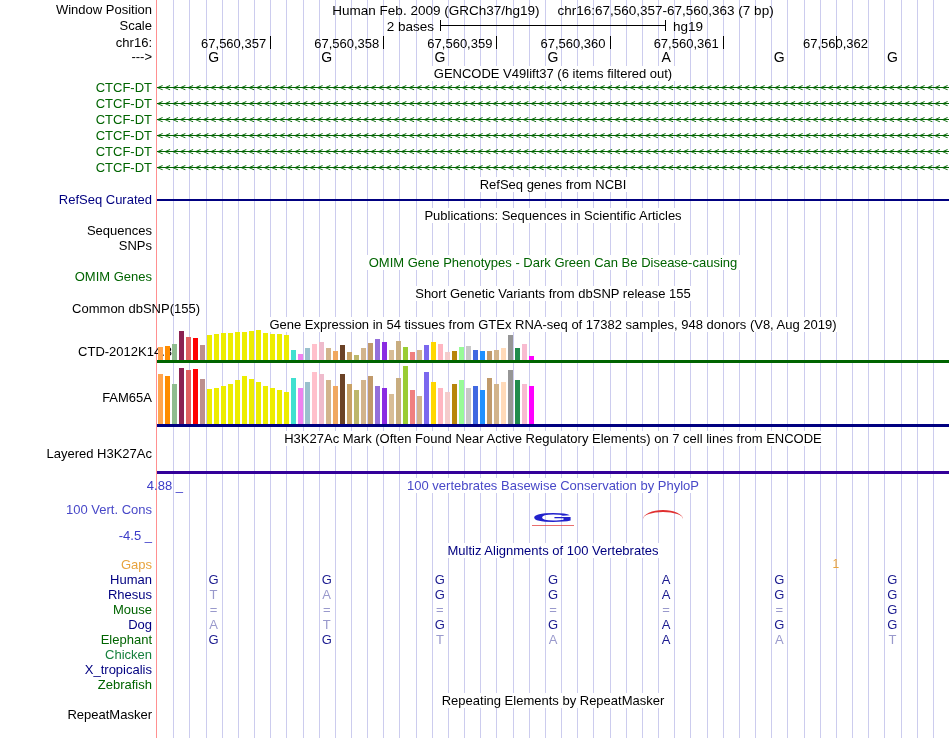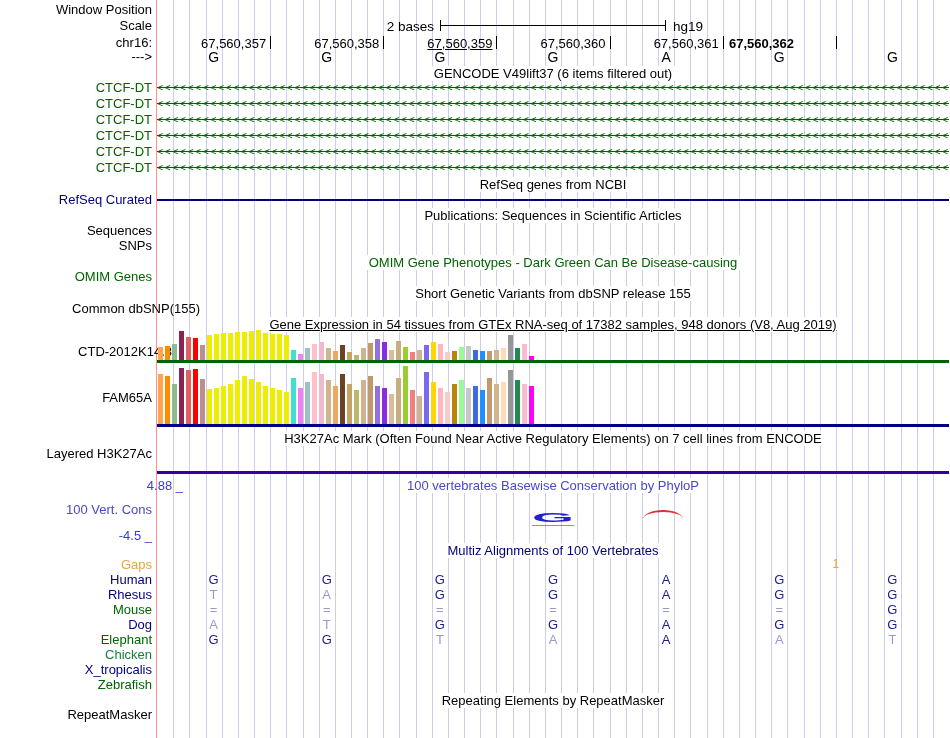--- a/index.html
+++ b/index.html
@@ -78,20 +78,23 @@
       <div class="gline" style="left: 835.9px; background: rgb(204, 204, 238);"></div>
       <div class="gline" style="left: 852px; background: rgb(204, 204, 238);"></div>
       <div class="gline" style="left: 868.2px; background: rgb(204, 204, 238);"></div>
       <div class="gline" style="left: 884.3px; background: rgb(204, 204, 238);"></div>
       <div class="gline" style="left: 900.5px; background: rgb(204, 204, 238);"></div>
       <div class="gline" style="left: 916.7px; background: rgb(204, 204, 238);"></div>
       <div class="gline" style="left: 932.8px; background: rgb(204, 204, 238);"></div>
       <div class="gline" style="left: 156px; background: rgb(255, 144, 144);"></div>
     </div>
 
+  <div id="header-row">
+    <span>Human Feb. 2009 (GRCh37/hg19)</span><span class="gap"></span><span>chr16:67,560,357-67,560,363 (7 bp)</span>
+  </div>
 
   <div class="scale-label">2 bases</div>
   <div id="scale-ruler">
       <div class="hline" style="left: 440px; top: 25px; width: 226px; height: 1px; background: rgb(0, 0, 0);"></div>
       <div class="hline" style="left: 440px; top: 20px; width: 1px; height: 11px; background: rgb(0, 0, 0);"></div>
       <div class="hline" style="left: 665px; top: 20px; width: 1px; height: 11px; background: rgb(0, 0, 0);"></div>
     </div>
   <div class="asm-label">hg19</div>
 
   <div id="labels-layer">
@@ -126,38 +129,38 @@
       <div class="lbl" style="top: 663px; color: rgb(0, 0, 128);">X_tropicalis</div>
       <div class="lbl" style="top: 678px; color: rgb(0, 100, 0);">Zebrafish</div>
       <div class="lbl" style="top: 708px; color: rgb(0, 0, 0);">RepeatMasker</div>
     </div>
   <div id="titles-layer">
       <div class="ctitle" style="top: 67px; color: rgb(0, 0, 0);"><span>GENCODE V49lift37 (6 items filtered out)</span></div>
       <div class="ctitle" style="top: 178px; color: rgb(0, 0, 0);"><span>RefSeq genes from NCBI</span></div>
       <div class="ctitle" style="top: 209px; color: rgb(0, 0, 0);"><span>Publications: Sequences in Scientific Articles</span></div>
       <div class="ctitle" style="top: 256px; color: rgb(0, 100, 0);"><span>OMIM Gene Phenotypes - Dark Green Can Be Disease-causing</span></div>
       <div class="ctitle" style="top: 287px; color: rgb(0, 0, 0);"><span>Short Genetic Variants from dbSNP release 155</span></div>
-      <div class="ctitle" style="top: 318px; color: rgb(0, 0, 0); text-decoration: underline;"><span>Gene Expression in 54 tissues from GTEx RNA-seq of 17382 samples, 948 donors (V8, Aug 2019)</span></div>
+      <div class="ctitle" style="top: 318px; color: rgb(0, 0, 0);"><span>Gene Expression in 54 tissues from GTEx RNA-seq of 17382 samples, 948 donors (V8, Aug 2019)</span></div>
       <div class="ctitle" style="top: 432px; color: rgb(0, 0, 0);"><span>H3K27Ac Mark (Often Found Near Active Regulatory Elements) on 7 cell lines from ENCODE</span></div>
       <div class="ctitle" style="top: 479px; color: rgb(72, 72, 200);"><span>100 vertebrates Basewise Conservation by PhyloP</span></div>
       <div class="ctitle" style="top: 544px; color: rgb(0, 0, 128);"><span>Multiz Alignments of 100 Vertebrates</span></div>
       <div class="ctitle" style="top: 694px; color: rgb(0, 0, 0);"><span>Repeating Elements by RepeatMasker</span></div>
     </div>
   <div id="ruler-layer">
       <div class="posnum" style="left: 178.143px; top: 37px; width: 88px;">67,560,357</div>
       <div class="tick" style="left: 270.1px; top: 36px; height: 13px;"></div>
       <div class="posnum" style="left: 291.286px; top: 37px; width: 88px;">67,560,358</div>
       <div class="tick" style="left: 383.3px; top: 36px; height: 13px;"></div>
-      <div class="posnum" style="left: 404.429px; top: 37px; width: 88px; text-decoration: underline;">67,560,359</div>
+      <div class="posnum" style="left: 404.429px; top: 37px; width: 88px;">67,560,359</div>
       <div class="tick" style="left: 496.4px; top: 36px; height: 13px;"></div>
       <div class="posnum" style="left: 517.571px; top: 37px; width: 88px;">67,560,360</div>
       <div class="tick" style="left: 609.6px; top: 36px; height: 13px;"></div>
       <div class="posnum" style="left: 630.714px; top: 37px; width: 88px;">67,560,361</div>
       <div class="tick" style="left: 722.7px; top: 36px; height: 13px;"></div>
-      <div class="posnum" style="left: 706px; top: 37px; width: 88px; font-weight: bold;">67,560,362</div>
+      <div class="posnum" style="left: 780px; top: 37px; width: 88px;">67,560,362</div>
       <div class="tick" style="left: 835.9px; top: 36px; height: 13px;"></div>
     </div>
   <div id="sequence-layer">
       <div class="basechar" style="left: 213.6px; top: 50px; color: rgb(0, 0, 0);">G</div>
       <div class="basechar" style="left: 326.7px; top: 50px; color: rgb(0, 0, 0);">G</div>
       <div class="basechar" style="left: 439.9px; top: 50px; color: rgb(0, 0, 0);">G</div>
       <div class="basechar" style="left: 553px; top: 50px; color: rgb(0, 0, 0);">G</div>
       <div class="basechar" style="left: 666.1px; top: 50px; color: rgb(0, 0, 0);">A</div>
       <div class="basechar" style="left: 779.3px; top: 50px; color: rgb(0, 0, 0);">G</div>
       <div class="basechar" style="left: 892.4px; top: 50px; color: rgb(0, 0, 0);">G</div>

